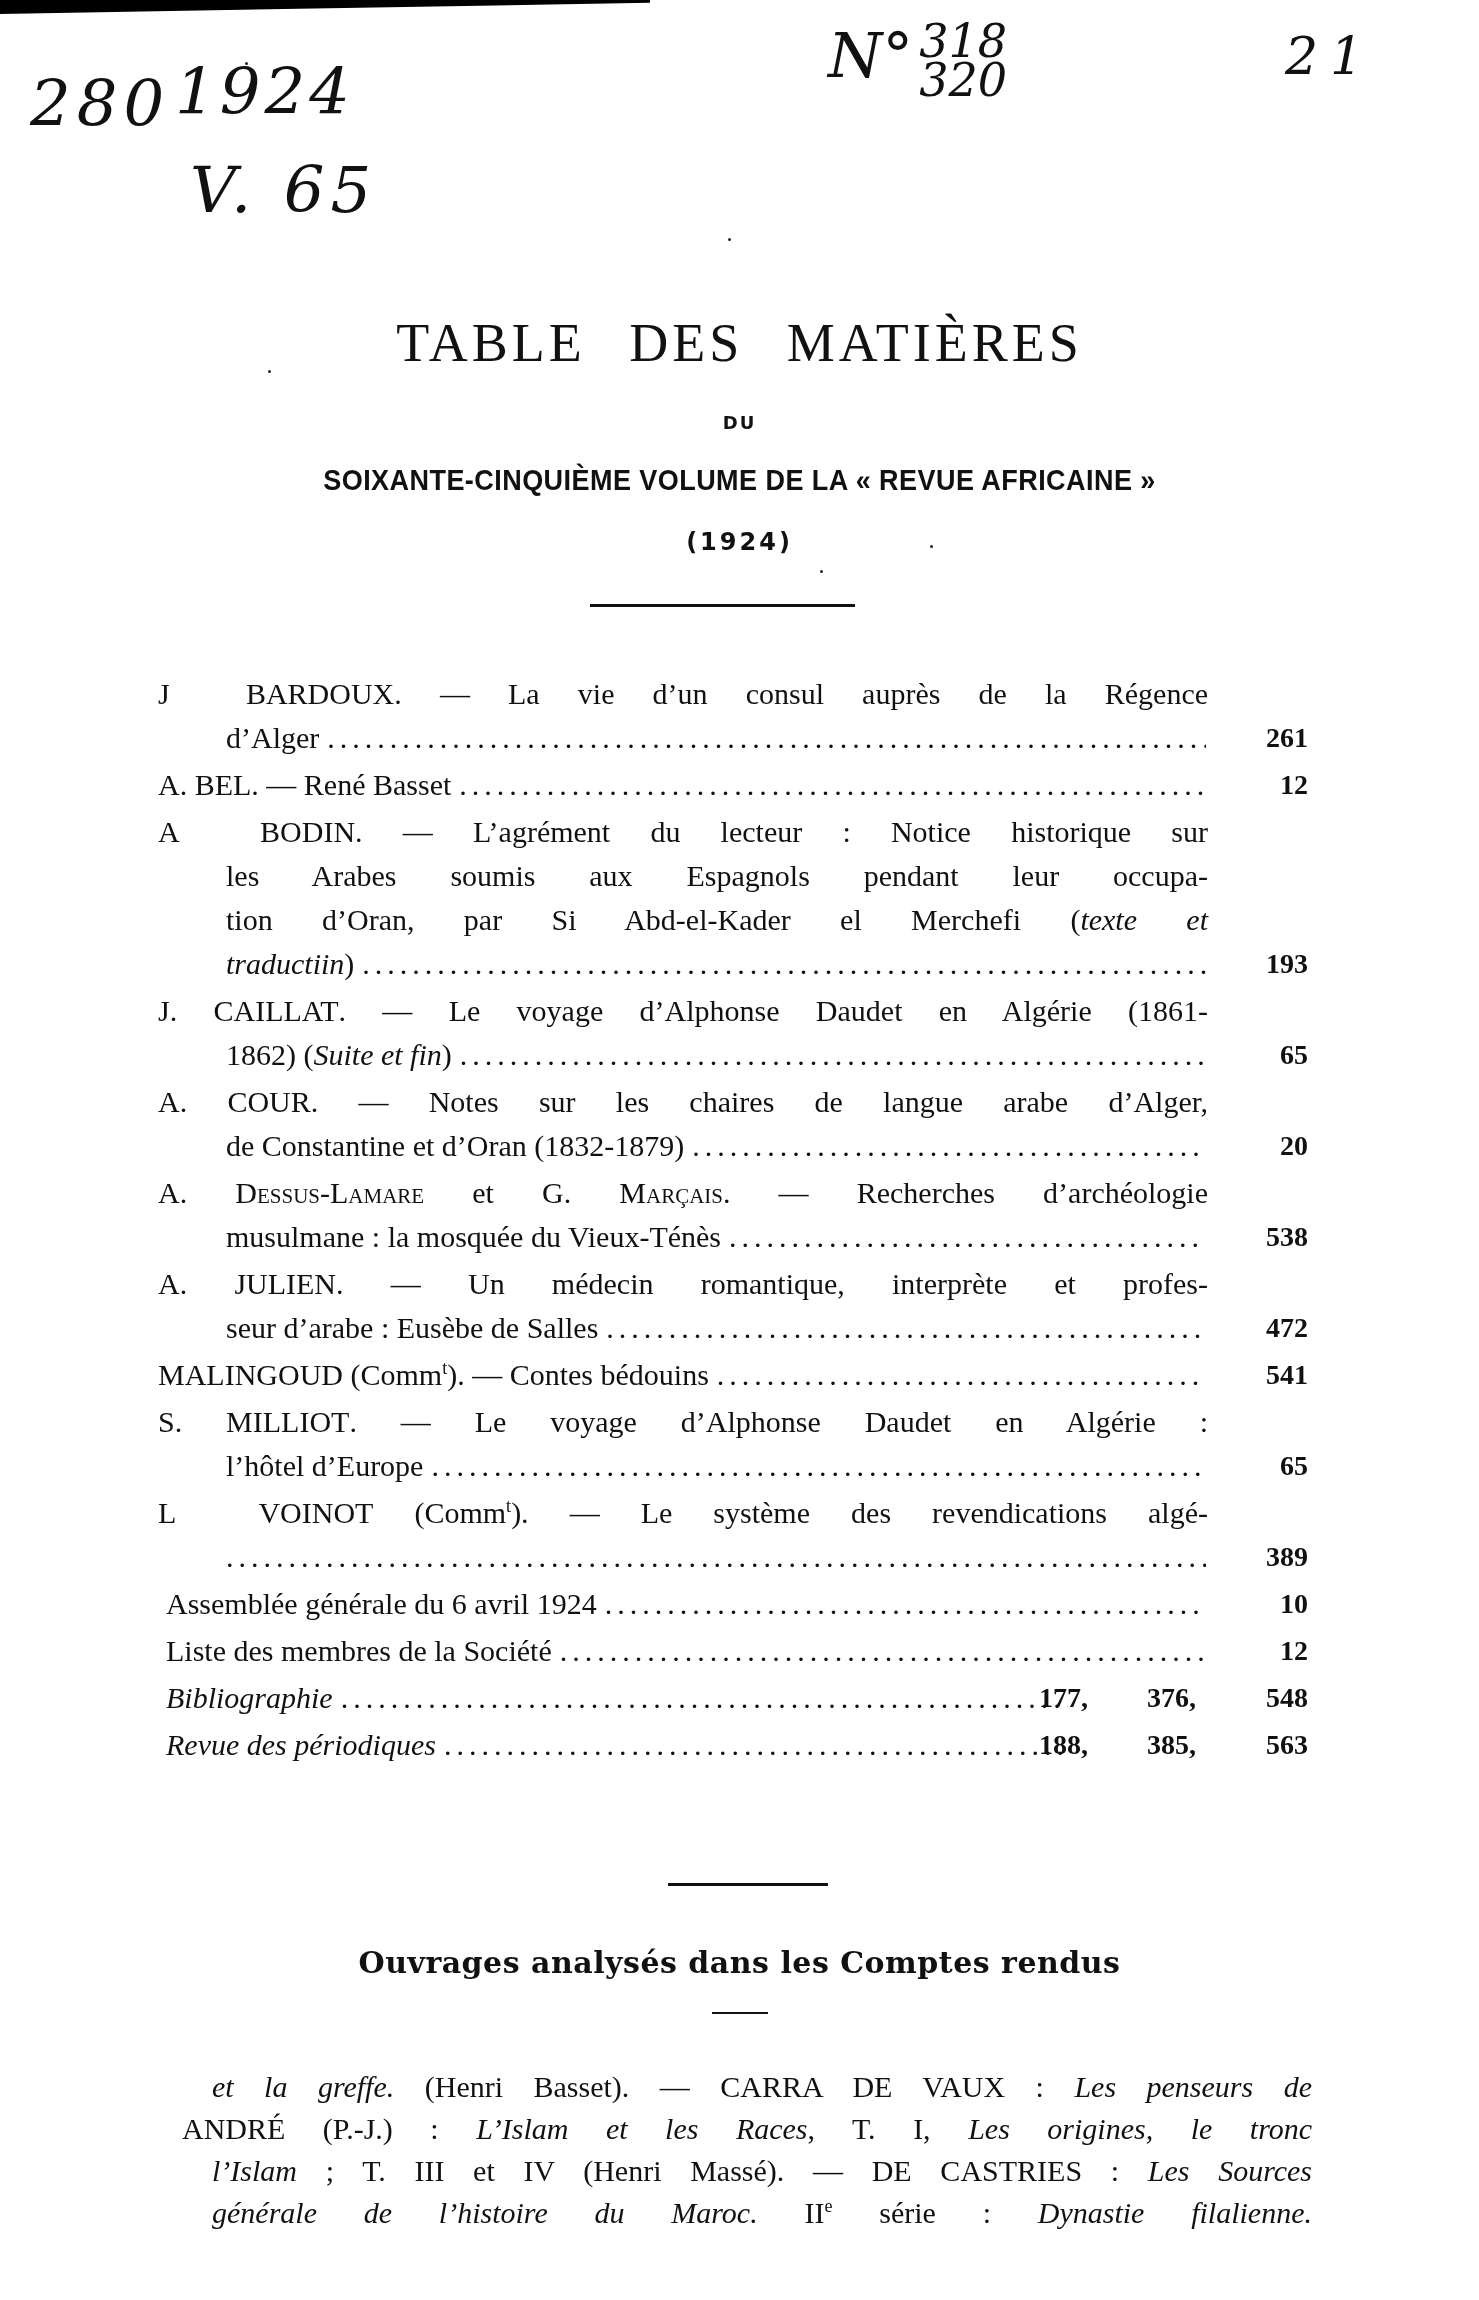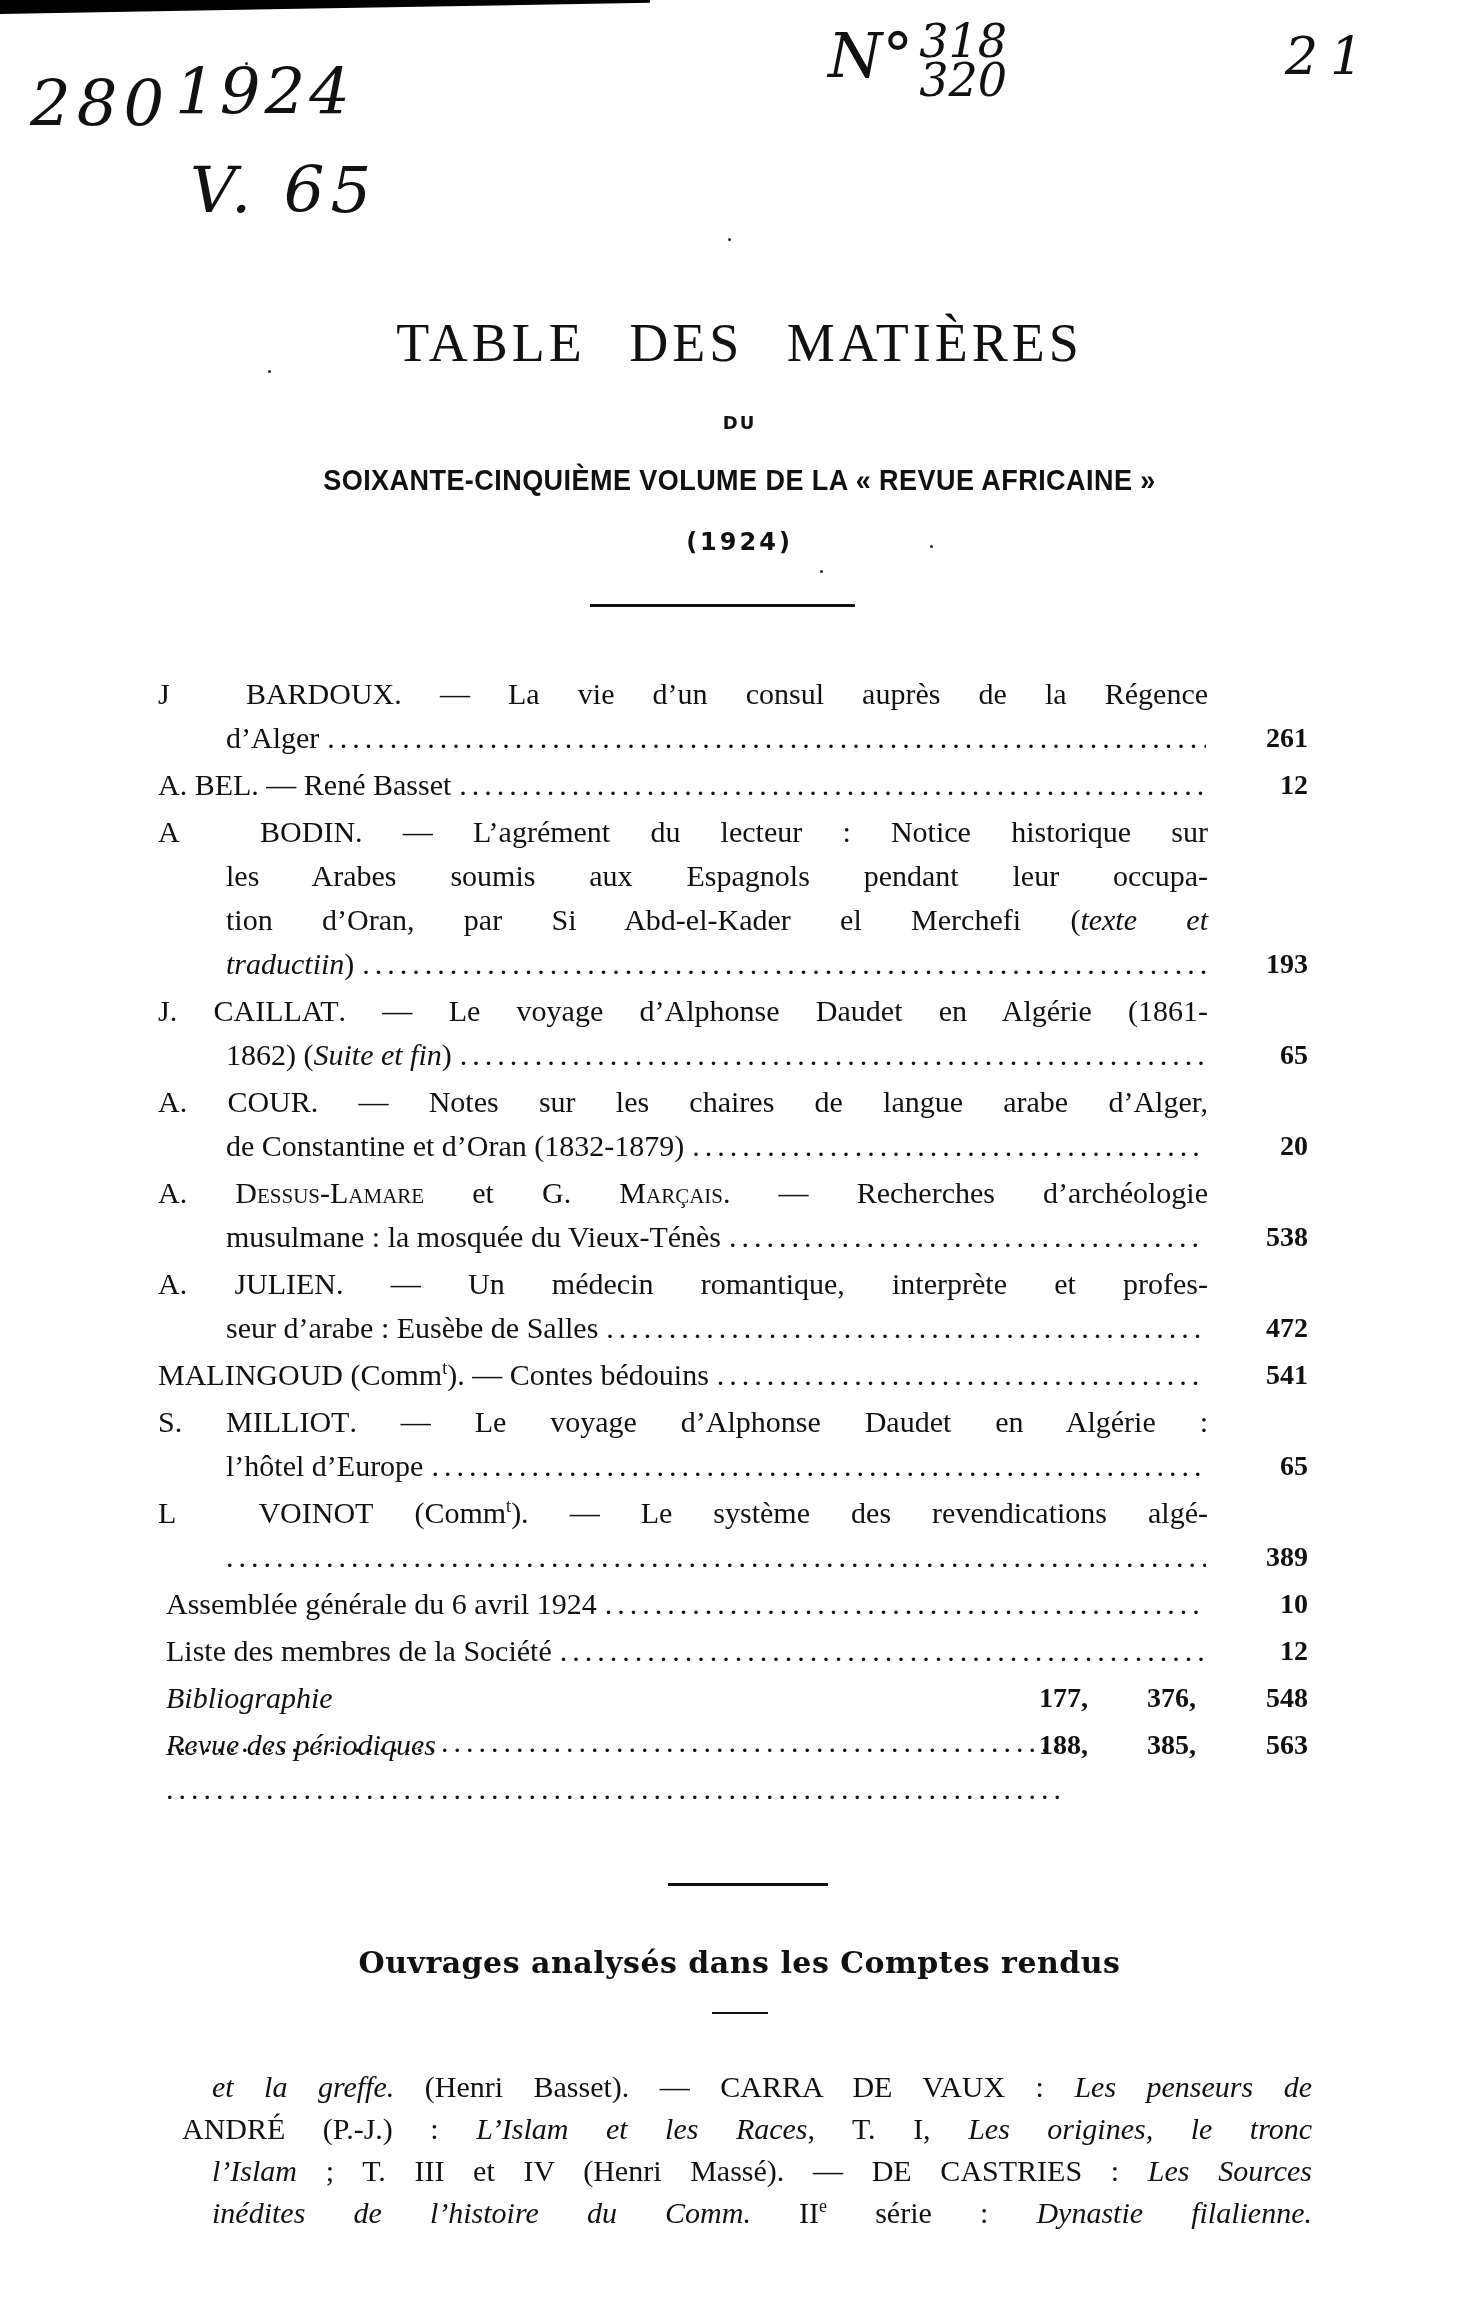--- a/index.html
+++ b/index.html
@@ -37,21 +37,21 @@
   .line.cont.justify .txt { width:982px; }
   .lead { display:flex; width:1048px; }
   .line.cont .lead { width:980px; }
   .lead .ltxt { flex:none; padding-right:8px; }
   .lead .dots { flex:1; overflow:hidden; letter-spacing:5px; }
   .lead .dots::after { content:"........................................................................................................................................................................"; }
   .pg { position:absolute; right:0; top:0; text-align:right; font-weight:bold; font-size:28px; }
   .sc { font-variant:small-caps; }
   .it { font-style:italic; }
   .sup { font-size:0.6em; vertical-align:super; line-height:0; }
-  .lead.short { width:902px;flex-direction:column; }
+  .lead.short { width:902px; }
 
   .ouv-title { top:1945px; font-size:30px; font-weight:bold; font-family:"DejaVu Serif", serif; letter-spacing:0.5px; }
   .para { position:absolute; left:182px; top:2066px; width:1130px; font-size:30px; line-height:42px; text-align:justify; font-family:"Liberation Serif", serif; }
   .para .pl { display:block; text-align:justify; text-align-last:justify; }
   .para .pl.ind { padding-left:30px; }
   .speck { position:absolute; width:3px; height:3px; background:#222; border-radius:50%; }
 </style>
 </head>
 <body>
 
@@ -249,20 +249,20 @@
 </div>
 
 <div class="rule rule2"></div>
 <div class="center ouv-title">Ouvrages analysés dans les Comptes rendus</div>
 <div class="rule rule3"></div>
 
 <div class="para">
   <span class="pl ind"><i>et la greffe.</i><span> (Henri Basset). — </span><span class="sc">CARRA DE VAUX</span><span> : </span><i>Les penseurs de</i></span>
   <span class="pl"><span class="sc">ANDRÉ</span><span> (P.-J.) : </span><i>L’Islam et les Races</i><span>, T. I, </span><i>Les origines, le tronc</i></span>
   <span class="pl ind"><i>l’Islam</i><span> ; T. III et IV (Henri Massé). — </span><span class="sc">DE CASTRIES</span><span> : </span><i>Les Sources</i></span>
-  <span class="pl ind"><i>inédites de l’histoire du Comm.</i><span> II</span><span class="sup">e</span><span> série : </span><i>Dynastie filalienne.</i></span>
+  <span class="pl ind"><i>générale de l’histoire du Maroc.</i><span> II</span><span class="sup">e</span><span> série : </span><i>Dynastie filalienne.</i></span>
 </div>
 
 <div class="speck" style="left:245px;top:62px"></div>
 <div class="speck" style="left:728px;top:238px"></div>
 <div class="speck" style="left:268px;top:370px"></div>
 <div class="speck" style="left:820px;top:570px"></div>
 <div class="speck" style="left:930px;top:545px"></div>
 
 </body></html>

